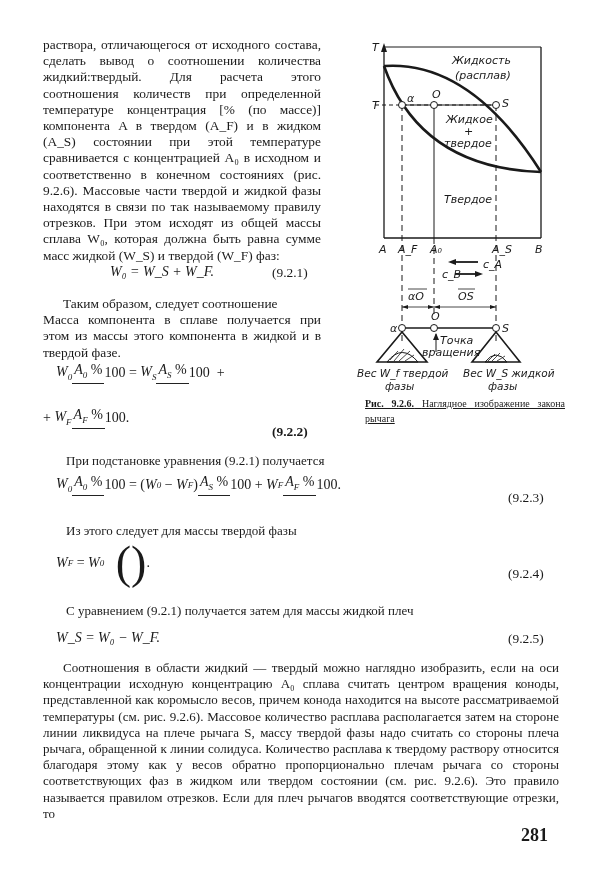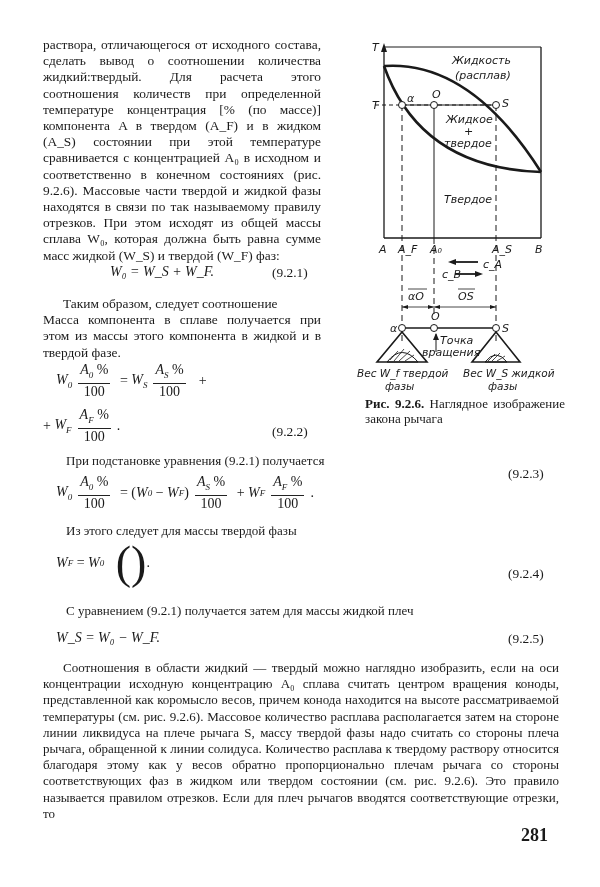--- a/index.html
+++ b/index.html
@@ -2,27 +2,27 @@
 <html><head>
 <meta charset="utf-8">
 <style>
   html, body { margin:0; padding:0; background:#fff; }
   body { width:600px; height:887px; position:relative; overflow:hidden;
          font-family:"Liberation Serif", "DejaVu Serif", serif; color:#1a1a1a; }
   .col { position:absolute; left:43px; width:278px; font-size:13.4px; line-height:16.2px; text-align:justify; }
   .col p { margin:0; }
   .eq { position:absolute; font-style:italic; font-size:14px; display:flex; align-items:center; }
   .num { position:absolute; font-size:13.4px; }
-  .frac { display:inline-flex; flex-direction:column; align-items:center; margin:0 6px; }
+  .frac { display:inline-flex; flex-direction:row; align-items:center; margin:0 0; }
   .frac .n { padding:0 2px; border-bottom:1px solid #222; line-height:16px; }
   .frac .d { line-height:16px; font-style:normal; }
   sub { font-size:9px; }
   .full { position:absolute; left:43px; width:516px; font-size:13px; line-height:16.2px; text-align:justify; }
   .full p { margin:0; }
-  .caption { position:absolute; left:365px; top:396px; width:200px; font-size:13px; line-height:15px; font-weight:bold; text-align:justify; }
+  .caption { position:absolute; left:365px; top:396px; width:200px; font-size:10px; line-height:15px; font-weight:bold; text-align:justify;text-decoration:underline; }
   .pagenum { position:absolute; left:521px; top:825px; font-size:18px; font-weight:bold; }
   .bracket { font-size:46px; font-style:normal; line-height:40px; font-weight:200; }
 </style>
 </head>
 <body>
 
 <div class="col" style="top:37px;">
   <p>раствора, отличающегося от исходного состава, сделать вывод о соотношении количества жидкий:твердый. Для расчета этого соотношения количеств при определенной температуре концентрация [% (по массе)] компонента A в твердом (A_F) и в жидком (A_S) состоянии при этой температуре сравнивается с концентрацией A₀ в исходном и соответственно в конечном состояниях (рис. 9.2.6). Массовые части твердой и жидкой фазы находятся в связи по так называемому правилу отрезков. При этом исходят из общей массы сплава W₀, которая должна быть равна сумме масс жидкой (W_S) и твердой (W_F) фаз:</p>
 </div>
 
@@ -52,21 +52,21 @@
 </div>
 <div class="eq" style="left:43px; top:407px;">
   <span style="font-style:normal;">+&nbsp;</span>
   <span><span>W</span><sub>F</sub></span>
   <span class="frac">
     <span class="n"><span>A</span><sub>F</sub> <span style="font-style:normal">%</span></span>
     <span class="d">100</span>
   </span>
   <span style="font-style:normal;">.</span>
 </div>
-<div class="num" style="left:272px; top:424px;">(9.2.2)</div>
+<div class="num" style="left:272px; top:424px;font-weight:bold;">(9.2.2)</div>
 
 <svg style="position:absolute; left:340px; top:35px;" width="225" height="360" viewBox="340 35 225 360" font-family="DejaVu Sans, sans-serif" font-style="italic" font-size="11" fill="#1a1a1a">
 
   <line x1="384" y1="48" x2="384" y2="238" stroke="#1a1a1a" stroke-width="1.3"></line>
   <polygon points="381,52 384,43 387,52" fill="#1a1a1a"></polygon>
   <line x1="384" y1="238" x2="541" y2="238" stroke="#1a1a1a" stroke-width="1.3"></line>
   <line x1="541" y1="47" x2="541" y2="238" stroke="#1a1a1a" stroke-width="1.3"></line>
   <line x1="384" y1="47" x2="541" y2="47" stroke="#1a1a1a" stroke-width="1"></line>
 
   <path d="M384,66 Q470,60 541,172" fill="none" stroke="#1a1a1a" stroke-width="2.6"></path>
@@ -168,21 +168,21 @@
     </span>
   <span style="font-style:normal">&nbsp;+&nbsp;</span>
     <span>W</span>
     <sub>F</sub>
   <span class="frac">
       <span class="n"><span>A</span><sub>F</sub> <span style="font-style:normal">%</span></span>
       <span class="d">100</span>
     </span>
   <span style="font-style:normal">.</span>
 </div>
-<div class="num" style="left:508px; top:466px;">(9.2.3)</div>
+<div class="num" style="left:508px; top:490px;">(9.2.3)</div>
 
 <div class="full" style="top:523px; left:66px;">Из этого следует для массы твердой фазы</div>
 
 <div class="eq" style="left:56px; top:543px;">
   <span>W</span>
     <sub>F</sub>
   <span style="font-style:normal">&nbsp;=&nbsp;</span>
   <span>W</span>
     <sub>0</sub>
   <span class="bracket">&nbsp;(</span>

